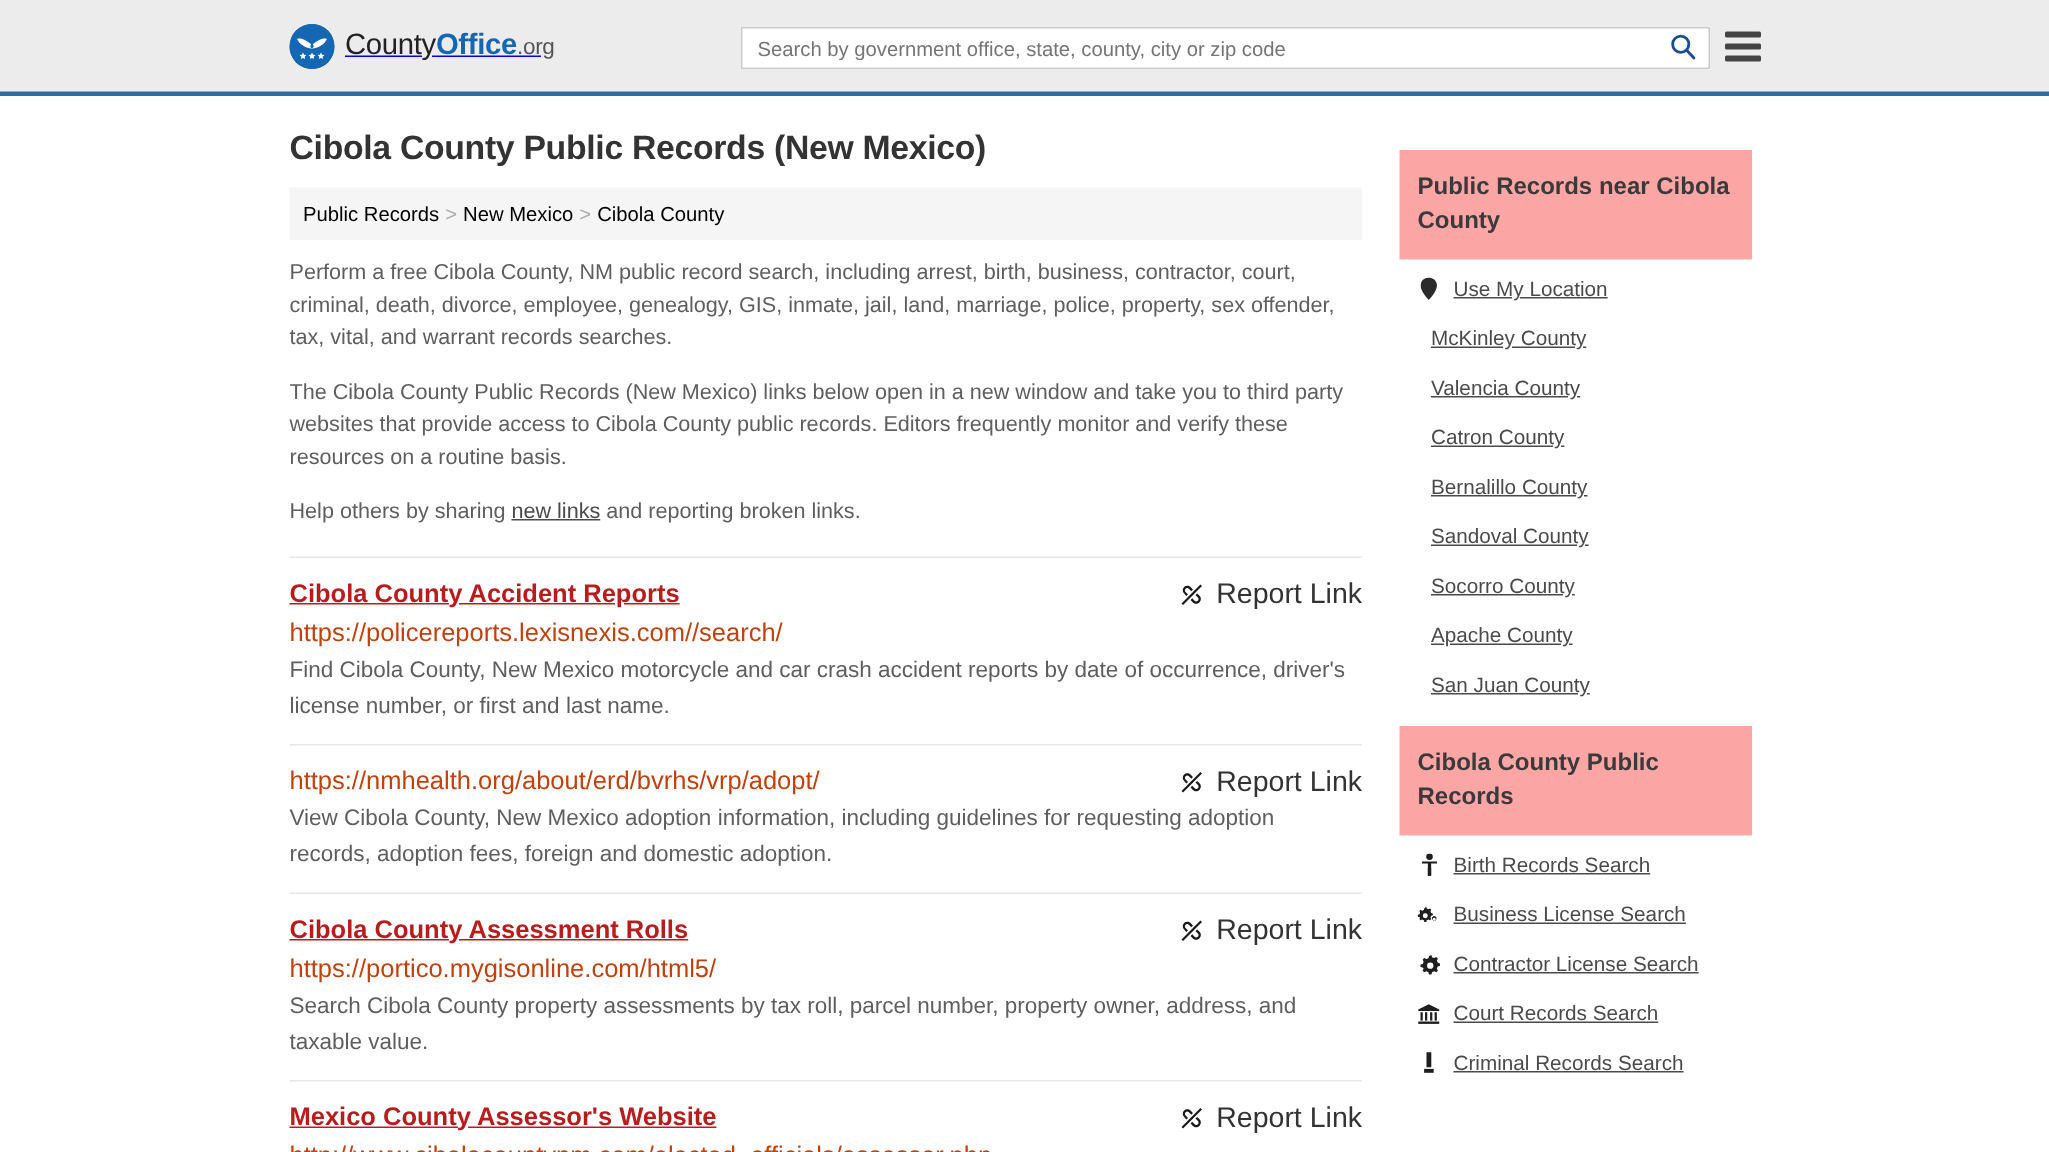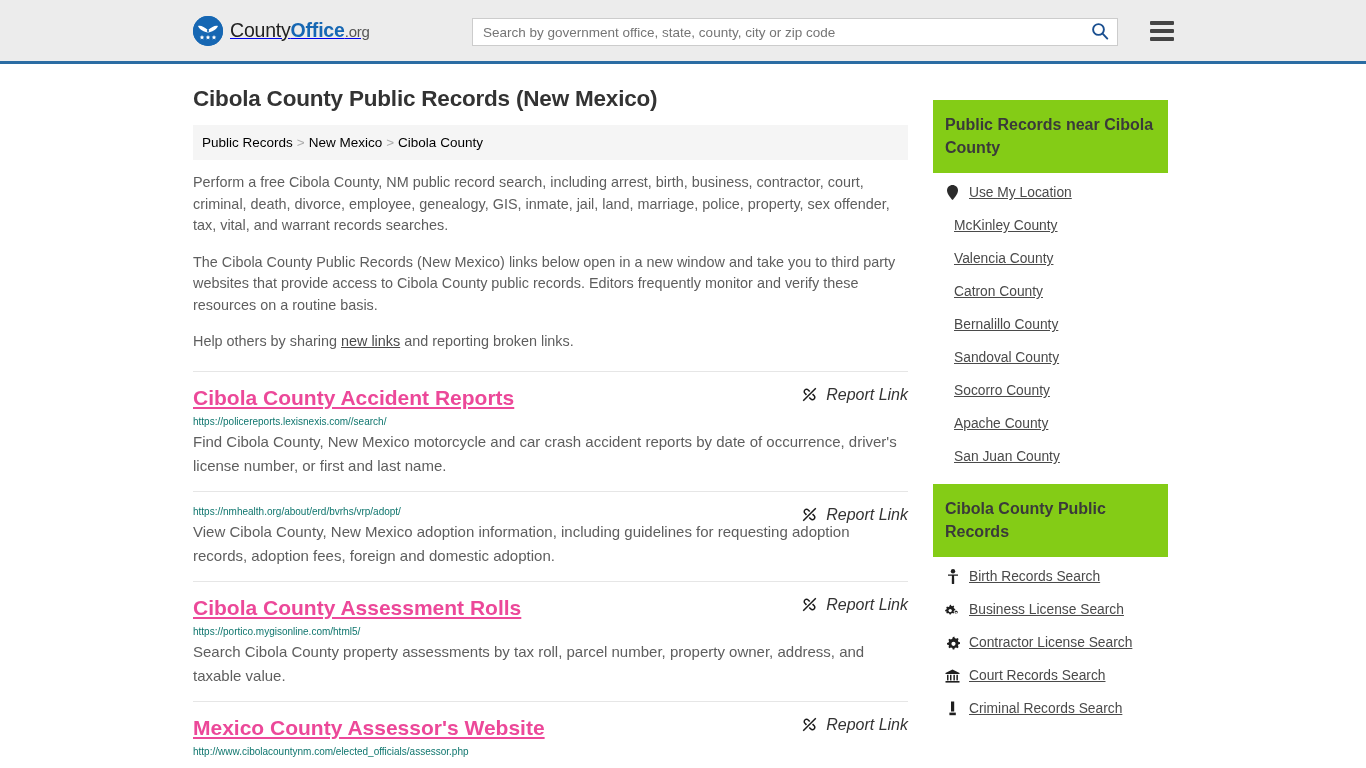--- a/index.html
+++ b/index.html
@@ -42,21 +42,21 @@
     letter-spacing: -0.2px;
     white-space: nowrap;
     text-decoration: underline;
   }
   .brand-text .w1 { color: #222222; }
   .brand-text .w2 { color: #1667b3; font-weight: bold; }
   .brand-text .w3 { color: #555555; font-size: 15px; }
 
   .search-wrap {
     position: absolute;
-    left: 472px;
+    left: 494px;
     top: 18px;
     width: 646px;
     height: 28px;
     background: #ffffff;
     border: 1px solid #cccccc;
     display: flex;
     align-items: center;
   }
   .search-input {
     flex: 1 1 auto;
@@ -139,60 +139,59 @@
 
   
   .results { border-top: 1px solid #e6e6e6; }
   .result {
     border-bottom: 1px solid #e6e6e6;
     padding: 14px 0 13px 0;
     position: relative;
   }
   .result:first-child { border-top: 0; }
   .result-title {
-    font-size: 21px;
+    font-size: 17px;
     font-weight: bold;
-    color: #ec4899;
+    color: #b91c1c;
     text-decoration: underline;
     display: inline-block;
     margin: 0 0 6px 0;
     cursor: pointer;
   }
   .result-url {
-    font-size: 10px;
-    color: #0f766e;
+    font-size: 17px;
+    color: #c2410c;
     margin: 0 0 3px 0;
     word-break: break-all;
   }
   .result-desc {
     font-size: 15px;
     line-height: 24px;
     color: #5e5e5e;
     margin: 0;
     max-width: 710px;
   }
   .report-link {
     position: absolute;
     right: 0;
     top: 14px;
     display: flex;
     align-items: center;
     gap: 8px;
     cursor: pointer;
   }
   .report-link .rl-label {
-    font-size: 16px;
+    font-size: 19px;
     color: #333333;
-    font-style: italic;
   }
 
   
   .side-box { margin-bottom: 20px; }
   .side-head {
-    background: #84cc16;
+    background: #fca5a5;
     padding: 13px 12px 14px 12px;
     font-size: 16px;
     font-weight: bold;
     color: #3a3a3a;
     line-height: 23px;
   }
   .side-list { padding: 12px 0 0 12px; }
   .side-item {
     display: flex;
     align-items: center;

